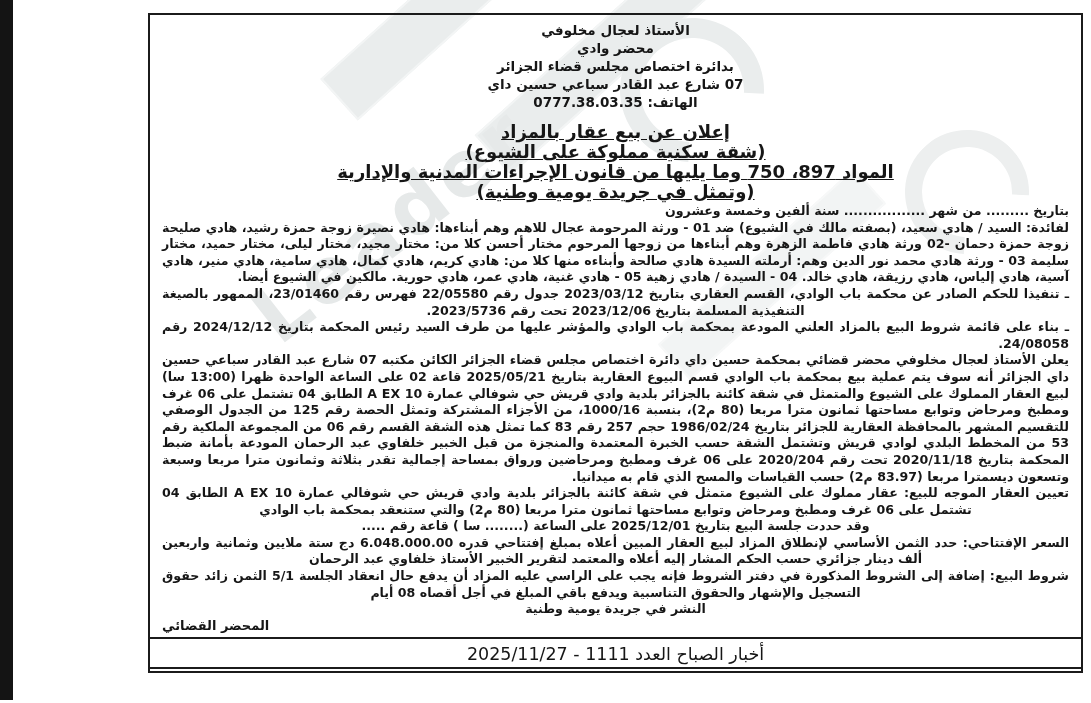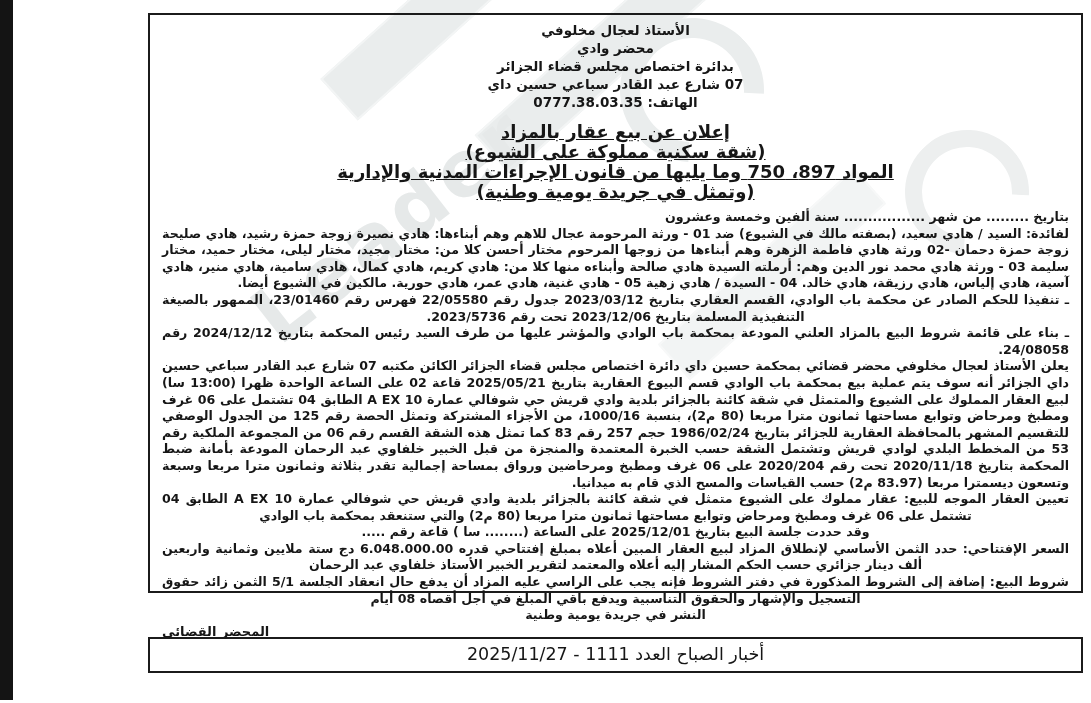--- a/index.html
+++ b/index.html
@@ -25,33 +25,33 @@
     position:absolute; left:905px; top:130px; width:90px; height:90px;
     border:17px solid #edefef; border-radius:50%; transform:rotate(-42deg);
     border-bottom-color:transparent;
   }
   .wm-text{
     position:absolute; left:235px; top:290px; font-size:78px; font-weight:bold;
     color:#e6e9e9; transform:rotate(-38deg); transform-origin:left top; letter-spacing:4px;
   }
   
   .main-box{
-    position:absolute; left:148px; top:13px; width:935px; height:580px;
+    position:absolute; left:148px; top:13px; width:935px; height:656px;
     border:2px solid #1b1b1b; box-sizing:border-box; padding:4px 12px 0 12px;
     z-index:1; direction:rtl;
   }
   .footer-box{
     position:absolute; left:148px; top:637px; width:935px; height:36px;
     border:2px solid #1b1b1b; box-sizing:border-box; z-index:1; direction:rtl;
     text-align:center; font-weight:normal; font-size:17.5px; line-height:31px;
   }
   .header-block{text-align:center; font-weight:bold; font-size:13.5px; line-height:18px; margin-top:2px;}
   .title-block{text-align:center; font-weight:bold; font-size:18px; line-height:20px; margin-top:11px;}
   .title-block .t-line{text-decoration:underline;}
-  .body-block{margin-top:7px; font-weight:bold; font-size:12.6px; line-height:16.6px;}
+  .body-block{margin-top:1px; font-weight:bold; font-size:12.6px; line-height:16.6px;}
   .body-block p{margin:0; padding:0;}
   .p-right{text-align:right;}
   .p-just{text-align:justify;}
   .p-just-center{text-align:justify; text-align-last:center;}
   .p-center{text-align:center;}
   .signature{text-align:left; font-weight:bold; font-size:13px; margin-top:8px;}
 </style>
 </head>
 <body>
 

